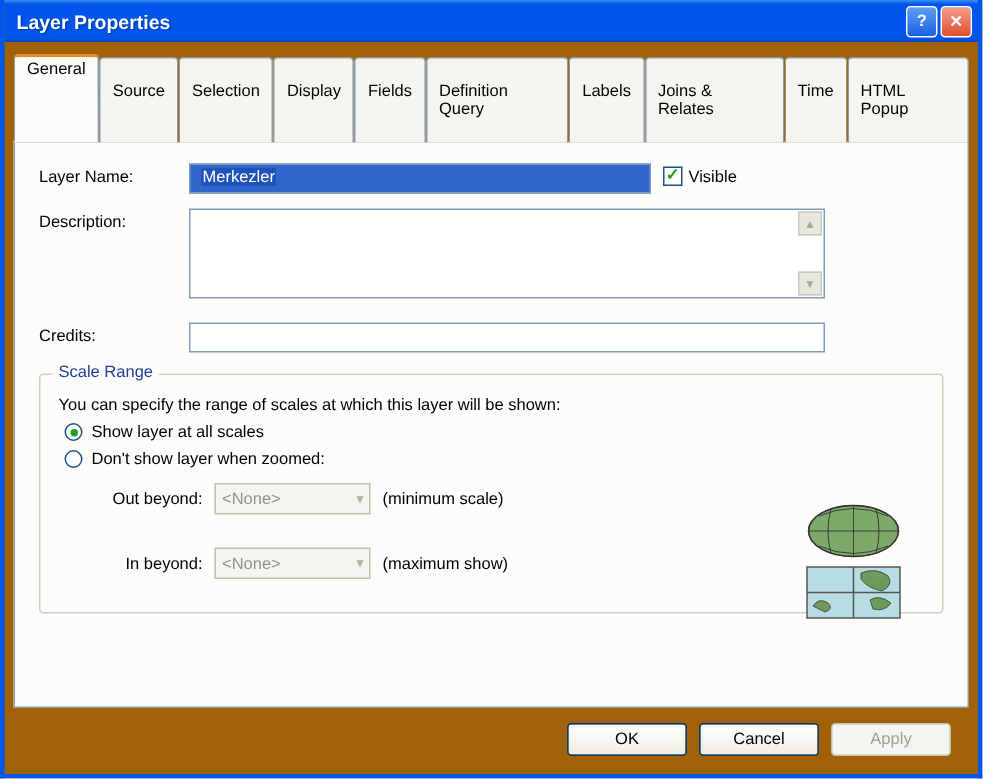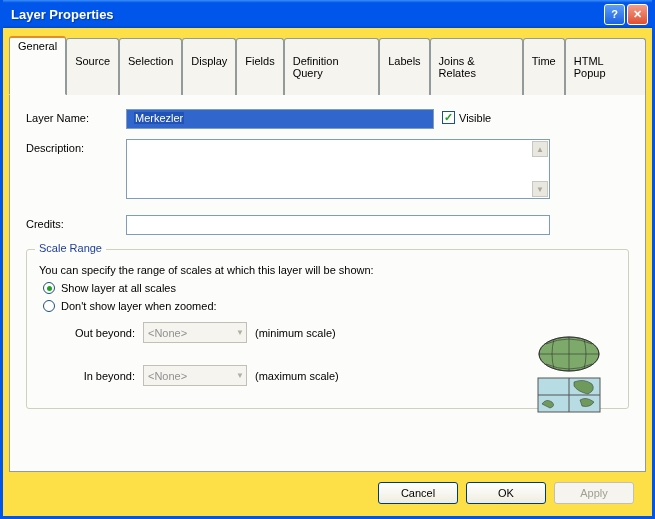--- a/index.html
+++ b/index.html
@@ -1,17 +1,17 @@
 <!DOCTYPE html>
 <html><head>
 <meta charset="utf-8">
 <style>
 * { box-sizing: border-box; font-family: Tahoma, sans-serif; font-size: 11px; }
 body { margin: 0; padding: 0; background: #fff; width: 655px; height: 519px; overflow: hidden; }
-.window { width: 655px; height: 519px; border: 3px solid #0055EA; border-top: none; background: #fde047; display: flex; flex-direction: column; }
+.window { width: 655px; height: 519px; border: 3px solid #0055EA; border-top: none; background: #a16207; display: flex; flex-direction: column; }
 .titlebar { height: 28px; background: linear-gradient(to bottom, #3b8ff5 0%, #0055ea 10%, #0055ea 90%, #0048c7 100%); display: flex; align-items: center; padding: 0 4px 0 8px; }
 .titlebar-text { color: #fff; font-weight: bold; font-size: 13px; flex: 1; text-shadow: 1px 1px 1px rgba(0,0,0,0.3); }
 .titlebar-btn { width: 21px; height: 21px; margin-left: 2px; border-radius: 3px; border: 1px solid #fff; display: flex; align-items: center; justify-content: center; color: #fff; font-weight: bold; font-size: 13px; }
 .help-btn { background: linear-gradient(to bottom, #5d9ef7, #1c61e2); }
 .close-btn { background: linear-gradient(to bottom, #f49d8a, #e04f30); }
 .content { flex: 1; padding: 8px 6px 0 6px; display: flex; flex-direction: column; }
 .tabs { display: flex; position: relative; z-index: 2; margin-bottom: -1px; }
 .tab { padding: 16px 8px; border: 1px solid #919B9C; background: #F5F4EE; border-top-left-radius: 3px; border-top-right-radius: 3px; margin-right: 0px; cursor: default; position: relative; }
 .tab.active { background: #FCFCFA; border-bottom: 1px solid #FCFCFA; border-top: 2px solid #E68B2C; padding-top: 2px; z-index: 3; }
 .tab:not(.active) { margin-top: 2px; border-bottom: none; }
@@ -118,38 +118,38 @@
      </div>
      <span class="paren">(minimum scale)</span>
     </div>
 
     <div class="scale-row" style="margin-top:22px;">
      <div class="scale-lbl">In beyond:</div>
      <div class="combo">
       <span>&lt;None&gt;</span>
       <span class="combo-arrow">▼</span>
      </div>
-     <span class="paren">(maximum scale)</span>
+     <span class="paren">(maximum show)</span>
     </div>
 
     <div class="globe-box">
      <svg width="70" height="80">
       <ellipse cx="35" cy="20" rx="30" ry="17" fill="#7DAA6A" stroke="#333" stroke-width="1"></ellipse>
       <ellipse cx="35" cy="20" rx="30" ry="17" fill="none" stroke="#333" stroke-width="0.6"></ellipse>
       <path d="M5 20 L65 20 M35 3 L35 37 M12 10 Q35 0 58 10 M12 30 Q35 40 58 30 M20 5 Q16 20 20 35 M50 5 Q54 20 50 35" stroke="#333" stroke-width="0.6" fill="none"></path>
       <rect x="4" y="44" width="62" height="34" fill="#B7DCE4" stroke="#555"></rect>
       <line x1="35" y1="44" x2="35" y2="78" stroke="#555"></line>
       <line x1="4" y1="61" x2="66" y2="61" stroke="#555"></line>
       <path d="M8 70 Q12 64 18 68 Q22 72 16 74 Z" fill="#6E9A5C" stroke="#333" stroke-width="0.5"></path>
       <path d="M40 48 Q50 44 58 50 Q62 56 54 60 Q44 58 40 52 Z" fill="#6E9A5C" stroke="#333" stroke-width="0.5"></path>
       <path d="M46 66 Q52 62 60 68 Q56 74 48 72 Z" fill="#6E9A5C" stroke="#333" stroke-width="0.5"></path>
      </svg>
     </div>
    </div>
 
   </div>
   <div class="footer">
+   <div class="btn">OK</div>
    <div class="btn">Cancel</div>
-   <div class="btn">OK</div>
    <div class="btn disabled">Apply</div>
   </div>
  </div>
 </div>
 
 </body></html>

